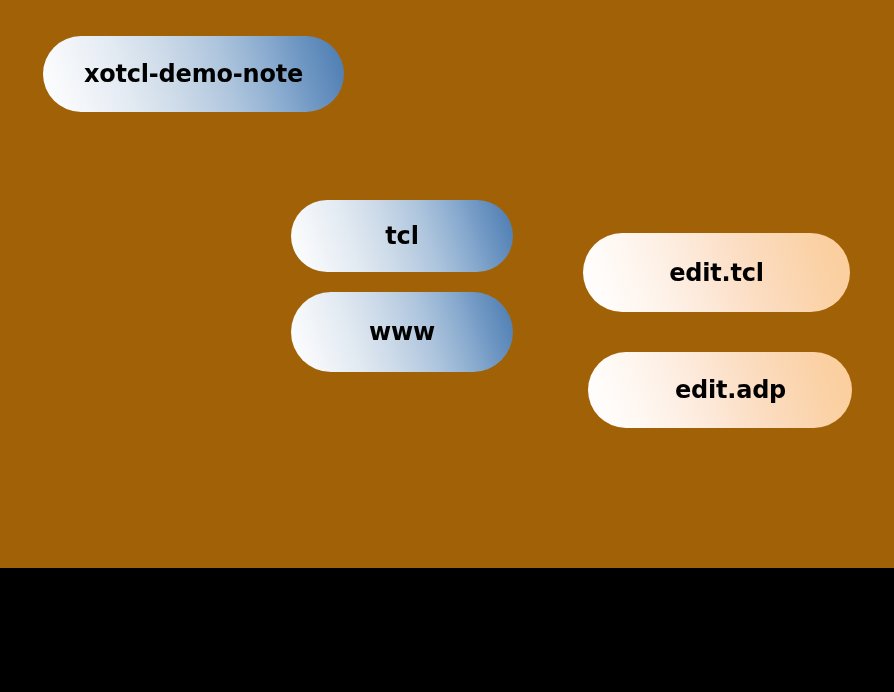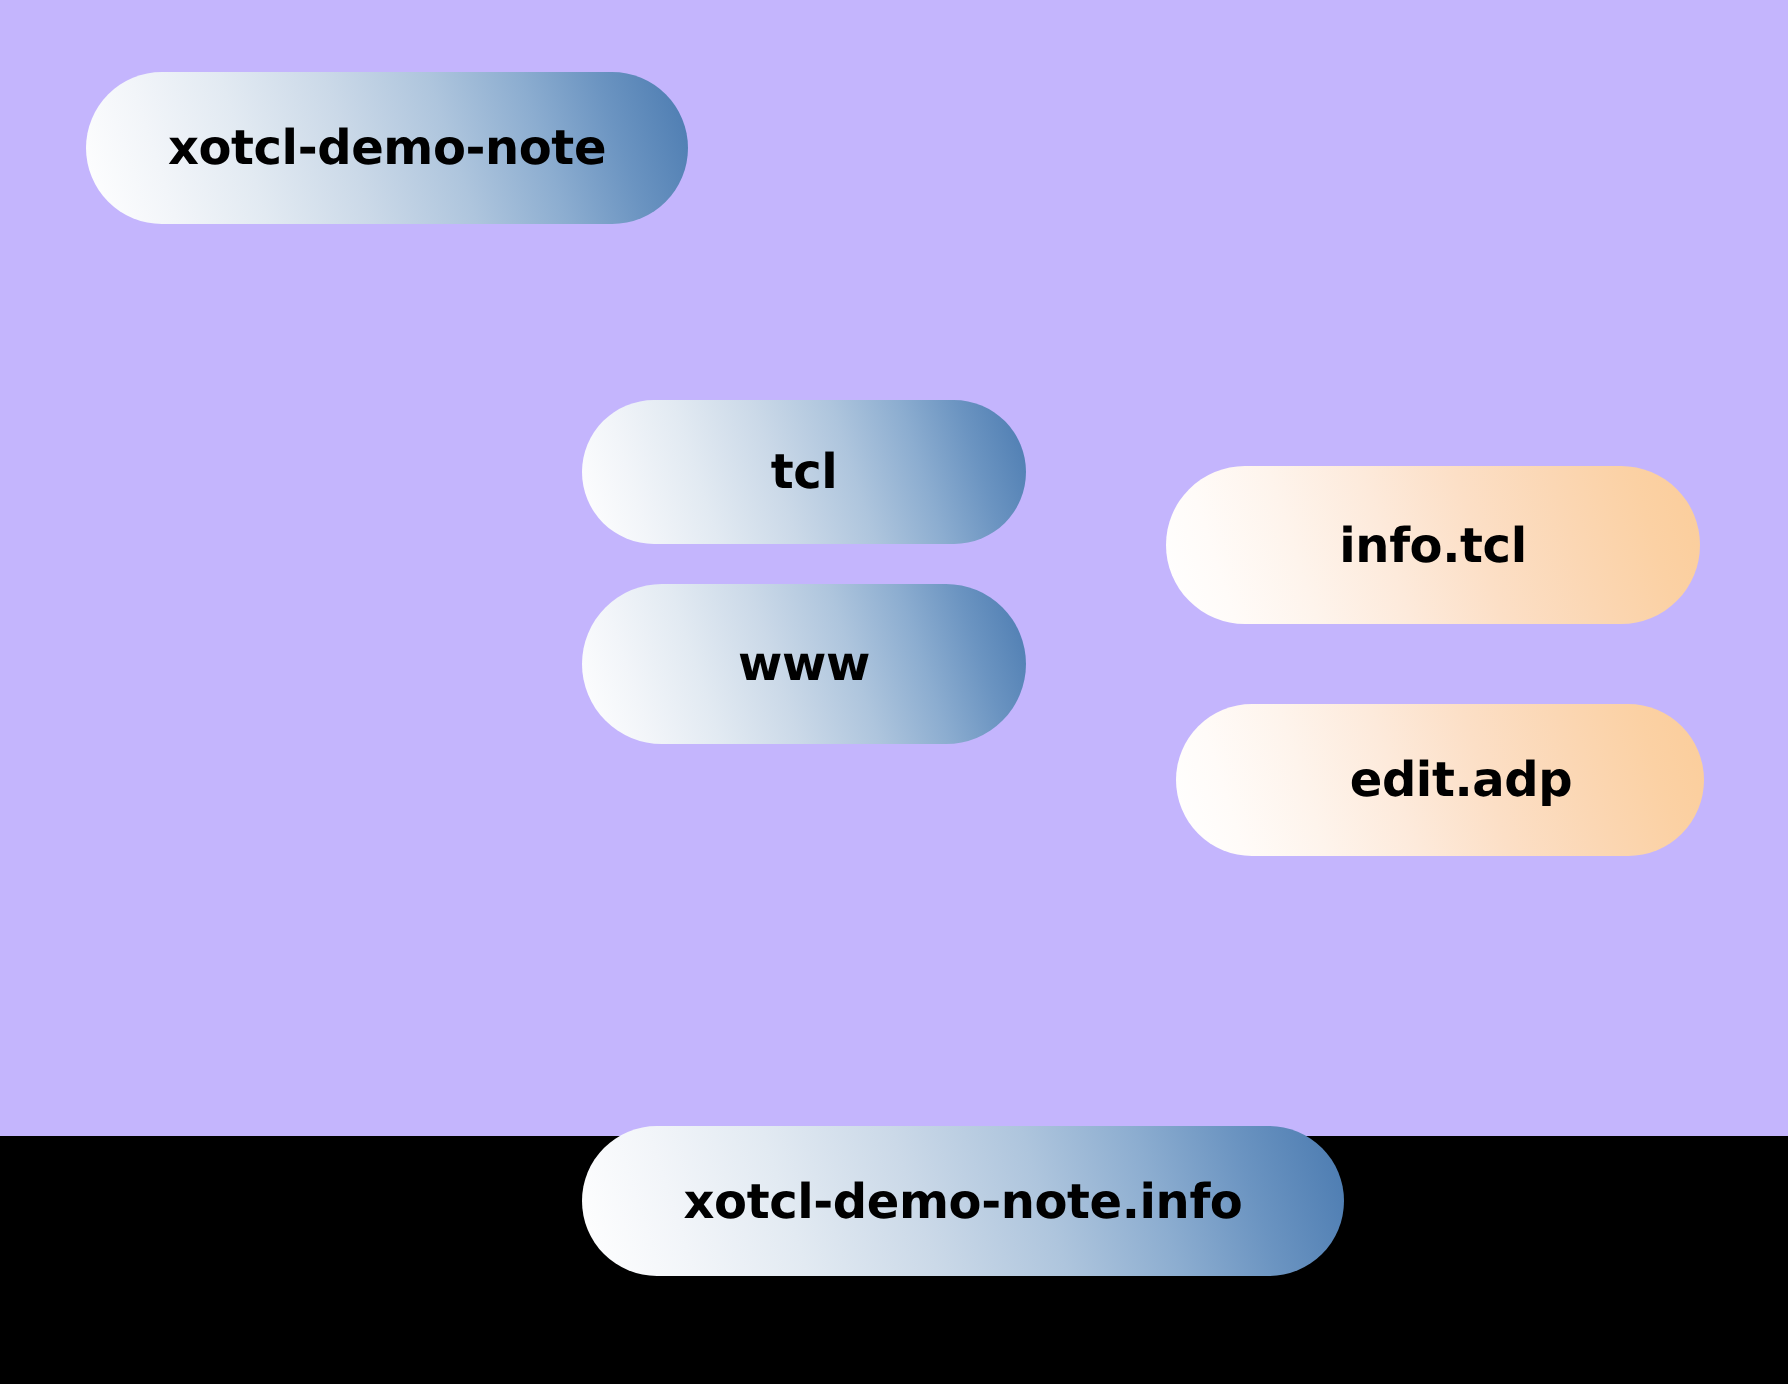--- a/index.html
+++ b/index.html
@@ -12,21 +12,21 @@
     width: 894px;
     height: 692px;
     overflow: hidden;
     font-family: "DejaVu Sans", "Liberation Sans", sans-serif;
   }
 
   #canvas {
     position: relative;
     width: 894px;
     height: 568px;
-    background: #c4b5fd;
+    background: #a16207;
   }
 
   .node {
     position: absolute;
     display: flex;
     align-items: center;
     justify-content: center;
     box-sizing: border-box;
     border-radius: 999px;
     overflow: hidden;
@@ -108,25 +108,22 @@
 
   <div class="node blue n-tcl">
     <span class="label">tcl</span>
   </div>
 
   <div class="node blue n-www">
     <span class="label">www</span>
   </div>
 
 
-  <div class="node blue n-info">
-    <span class="label">xotcl-demo-note.info</span>
-  </div>
 
   <div class="node orange n-edittcl">
-    <span class="label">info.tcl</span>
+    <span class="label">edit.tcl</span>
   </div>
 
   <div class="node orange n-editadp">
     <span class="label">edit.adp</span>
   </div>
 
 </div>
 
 </body></html>

